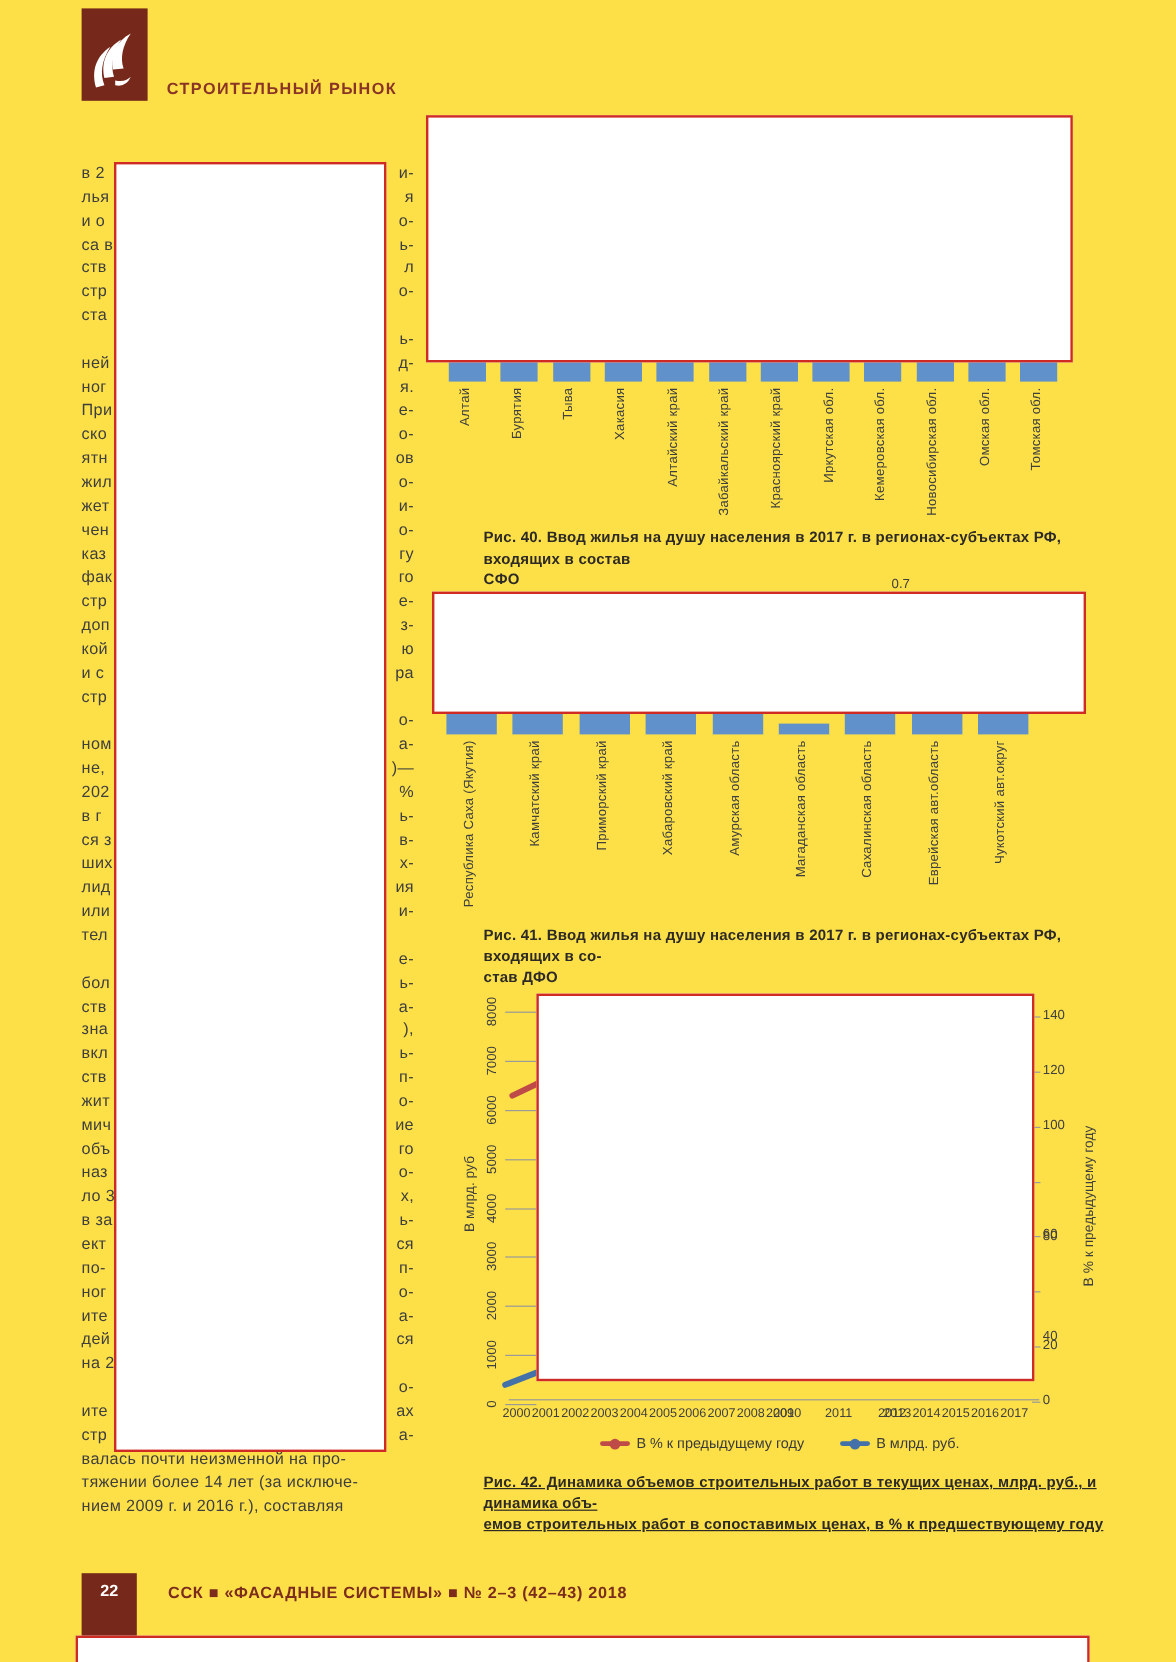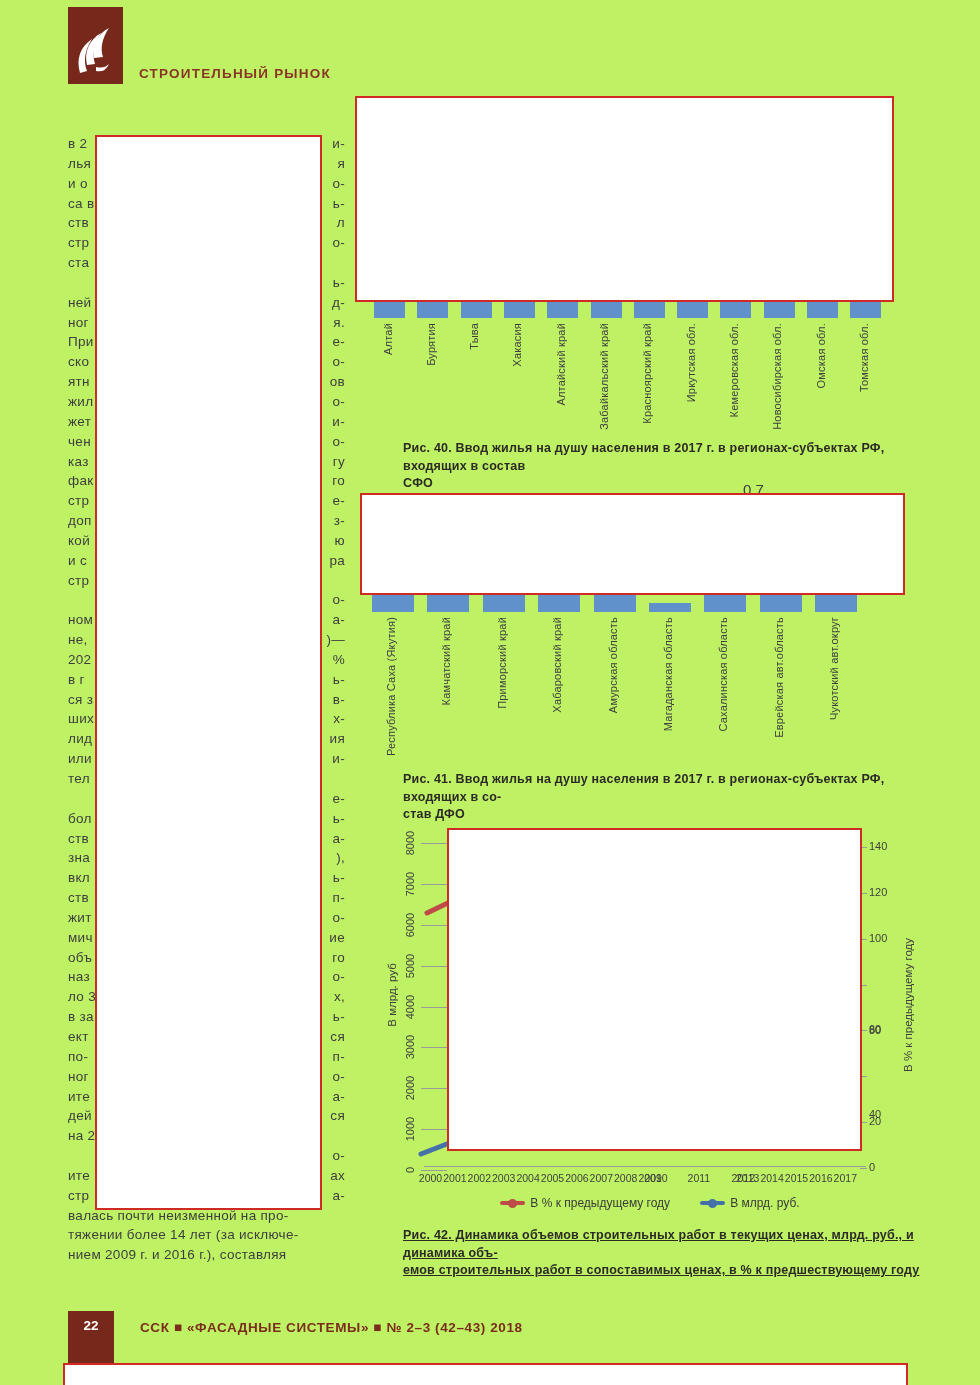--- a/index.html
+++ b/index.html
@@ -1,16 +1,16 @@
 <!DOCTYPE html>
 <html><head>
 <meta charset="utf-8">
 <style>
   html,body{margin:0;padding:0;background:#fff;}
-  #page{position:relative;width:980px;height:1385px;background:#bef264;overflow:hidden;
+  #page{position:relative;width:980px;height:1385px;background:#fde047;overflow:hidden;
         font-family:"Liberation Sans", sans-serif;}
   
   .rbox{position:absolute;background:#ffffff;border:2px solid #cf2b24;box-sizing:border-box;z-index:5;}
   
   .logo{position:absolute;left:68px;top:7px;width:55px;height:77px;background:#76291a;z-index:2;}
   .hdr-title{position:absolute;left:139px;top:66px;font-size:13.5px;font-weight:bold;
              letter-spacing:1.2px;color:#8a3425;z-index:2;}
   
   .column{position:absolute;left:68px;top:136px;width:277px;z-index:1;}
   .cl{height:19.85px;display:flex;justify-content:space-between;font-size:13.5px;
@@ -21,21 +21,21 @@
   .bar{position:absolute;background:#6191ca;}
   .vlabel{position:absolute;writing-mode:vertical-rl;text-orientation:mixed;transform:rotate(180deg);
           font-size:11px;color:#3f3f3f;white-space:nowrap;letter-spacing:0.2px;}
   .caption{position:absolute;font-weight:bold;font-size:12.5px;line-height:17.5px;
            color:#2d2a26;letter-spacing:0.2px;z-index:2;margin-left:28px;}
   .tickline{position:absolute;background:#9a9a9a;}
   .rot-center{position:absolute;transform:rotate(-90deg);text-align:center;font-size:11px;color:#3f3f3f;}
   .axis-title{font-size:11.5px;}
   .rtick-label{position:absolute;font-size:11px;color:#3f3f3f;}
   .xyear{position:absolute;font-size:10.5px;color:#3f3f3f;width:30px;text-align:center;}
-  .datalabel{position:absolute;font-size:15px;color:#3f3f3f;z-index:1;}
+  .datalabel{position:absolute;font-size:11px;color:#3f3f3f;z-index:1;}
   .legend{position:absolute;left:430px;top:1196px;width:440px;display:flex;justify-content:center;
           gap:30px;z-index:2;}
   .legend-item{display:flex;align-items:center;gap:5px;font-size:12px;color:#3a3a3a;}
   .lmark{position:relative;width:25px;height:4px;border-radius:2px;display:inline-block;}
   .ldot{position:absolute;left:8px;top:-2.5px;width:9px;height:9px;border-radius:50%;display:inline-block;}
   
   .foot-block{position:absolute;left:68px;top:1311px;width:46px;height:74px;background:#76291a;
               color:#fff;font-weight:bold;font-size:13.5px;text-align:center;padding-top:7px;
               box-sizing:border-box;z-index:2;}
   .foot-text{position:absolute;left:140px;top:1320px;font-size:13.5px;font-weight:bold;

